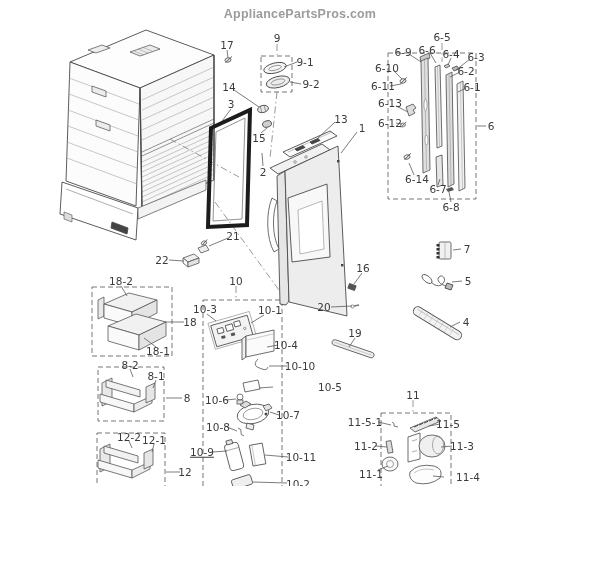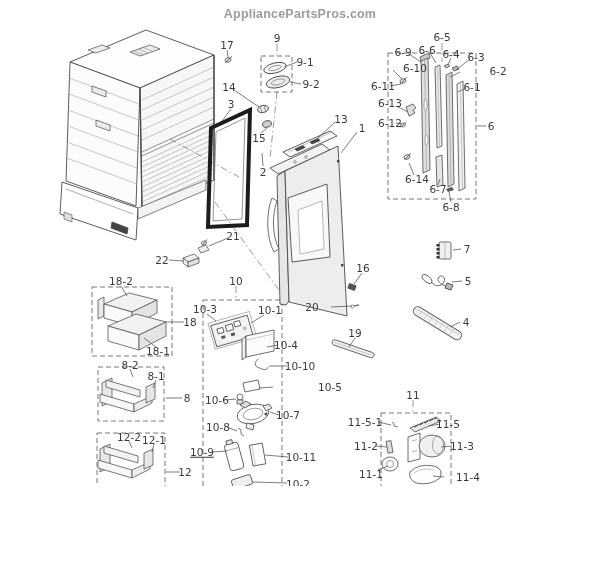--- a/index.html
+++ b/index.html
@@ -326,34 +326,34 @@
       <span class="part-label" style="left: 129px; top: 437px;">12-2</span>
       <span class="part-label" style="left: 341px; top: 119px;">13</span>
       <span class="part-label" style="left: 229px; top: 87px;">14</span>
       <span class="part-label" style="left: 259px; top: 138px;">15</span>
       <span class="part-label" style="left: 363px; top: 268px;">16</span>
       <span class="part-label" style="left: 227px; top: 45px;">17</span>
       <span class="part-label" style="left: 190px; top: 322px;">18</span>
       <span class="part-label" style="left: 158px; top: 351px;">18-1</span>
       <span class="part-label" style="left: 121px; top: 281px;">18-2</span>
       <span class="part-label" style="left: 355px; top: 333px;">19</span>
-      <span class="part-label" style="left: 312px; top: 307px;">20</span>
+      <span class="part-label" style="left: 324px; top: 307px;">20</span>
       <span class="part-label" style="left: 233px; top: 236px;">21</span>
       <span class="part-label" style="left: 162px; top: 260px;">22</span>
       <span class="part-label light" style="left: 124px; top: 521px;">23</span>
       <span class="part-label light" style="left: 124px; top: 537px;">24</span>
       <span class="part-label" style="left: 472px; top: 87px;">6-1</span>
-      <span class="part-label" style="left: 466px; top: 71px; margin-left: 32px;">6-2</span>
+      <span class="part-label" style="left: 466px; top: 71px;">6-2</span>
       <span class="part-label" style="left: 476px; top: 57px;">6-3</span>
       <span class="part-label" style="left: 451px; top: 54px;">6-4</span>
       <span class="part-label" style="left: 442px; top: 37px;">6-5</span>
       <span class="part-label" style="left: 427px; top: 50px;">6-6</span>
       <span class="part-label" style="left: 438px; top: 189px;">6-7</span>
       <span class="part-label" style="left: 451px; top: 207px; text-align: center;">6-8</span>
       <span class="part-label" style="left: 403px; top: 52px;">6-9</span>
-      <span class="part-label" style="left: 387px; top: 68px; margin-left: 28px;">6-10</span>
+      <span class="part-label" style="left: 387px; top: 68px;">6-10</span>
       <span class="part-label" style="left: 383px; top: 86px;">6-11</span>
       <span class="part-label" style="left: 390px; top: 123px;">6-12</span>
       <span class="part-label" style="left: 390px; top: 103px;">6-13</span>
       <span class="part-label" style="left: 417px; top: 179px;">6-14</span>
     </div>
 
 </div>
 
 </body></html>

